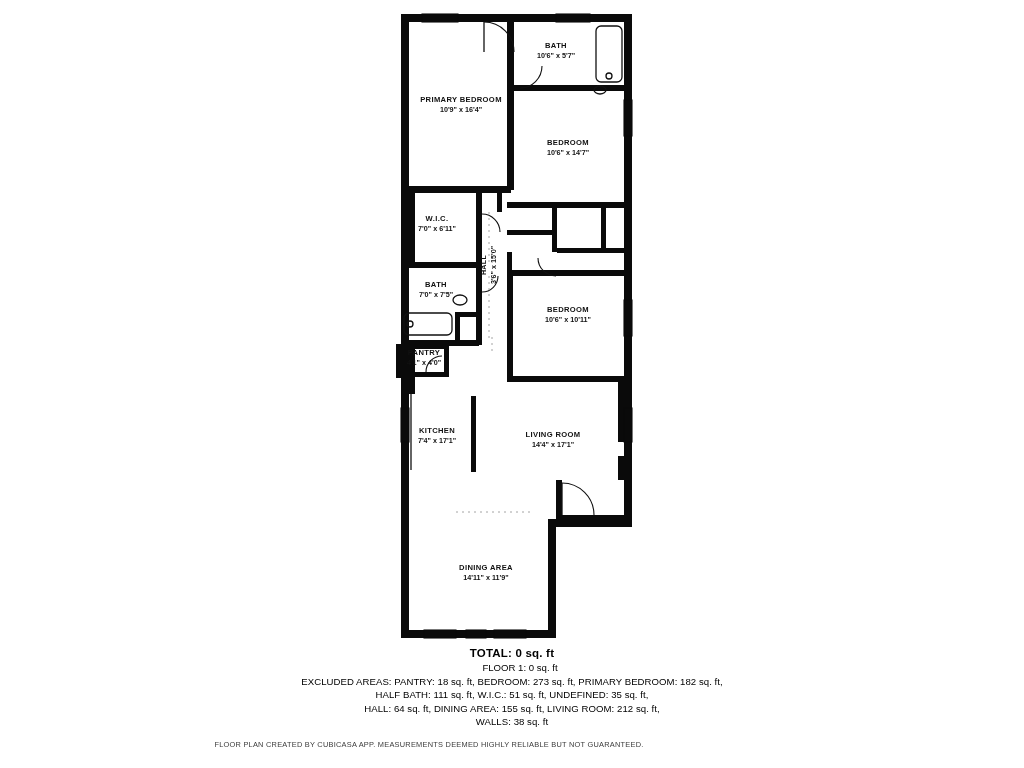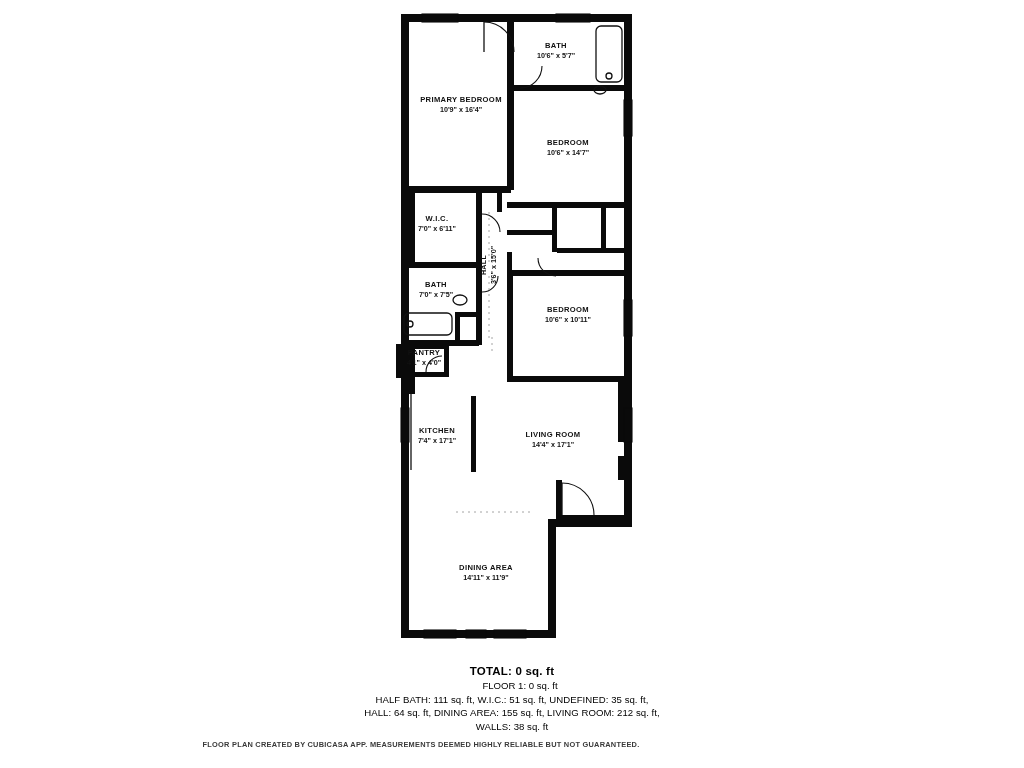--- a/index.html
+++ b/index.html
@@ -71,21 +71,21 @@
   }
   .dotline {
     fill: none;
     stroke: #9a9a9a;
     stroke-width: 0.9;
     stroke-dasharray: 2 4;
   }
   #summary {
     position: absolute;
     left: 0;
-    top: 665px;
+    top: 647px;
     width: 1024px;
     text-align: center;
   }
   #summary .total {
     font-size: 11.5px;
     font-weight: bold;
     margin: 0 0 2px 0;
     letter-spacing: 0.2px;
   }
   #summary .line {
@@ -94,28 +94,27 @@
     margin: 0;
     letter-spacing: 0.05px;
   }
   #summary .floor {
     font-size: 9.6px;
     line-height: 13.2px;
     margin: 0 0 1px 16px;
   }
   #credit {
     position: absolute;
-    left: 4px;
+    left: 12px;
     top: 740px;
     width: 834px;
     text-align: center;
     font-size: 7.4px;
     letter-spacing: 0.25px;
     color: #3a3a3a;
-    font-weight: bold;
   }
 </style>
 </head>
 <body>
 
 <div id="plan-wrap">
   <svg class="floorplan" width="1024" height="660" viewBox="0 0 1024 660">
 
     <g>
 
@@ -285,18 +284,19 @@
         <text class="lbl" x="486" y="570">DINING AREA</text>
         <text class="dim" x="486" y="580">14'11" x 11'9"</text>
       </g>
     </g>
   </svg>
 </div>
 
 <div id="summary">
   <p class="total">TOTAL: 0 sq. ft</p>
   <p class="floor">FLOOR 1: 0 sq. ft</p>
+  <p class="line">EXCLUDED AREAS: PANTRY: 18 sq. ft, BEDROOM: 273 sq. ft, PRIMARY BEDROOM: 182 sq. ft,</p>
   <p class="line">HALF BATH: 111 sq. ft, W.I.C.: 51 sq. ft, UNDEFINED: 35 sq. ft,</p>
   <p class="line">HALL: 64 sq. ft, DINING AREA: 155 sq. ft, LIVING ROOM: 212 sq. ft,</p>
   <p class="line">WALLS: 38 sq. ft</p>
 </div>
 
 <div id="credit">FLOOR PLAN CREATED BY CUBICASA APP. MEASUREMENTS DEEMED HIGHLY RELIABLE BUT NOT GUARANTEED.</div>
 
 </body></html>

